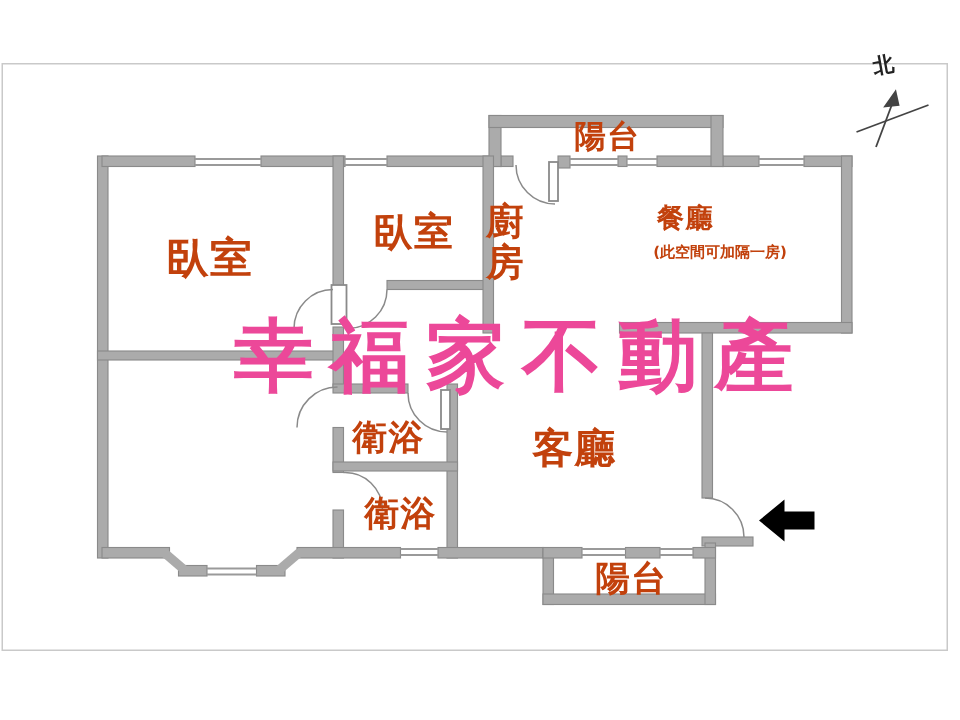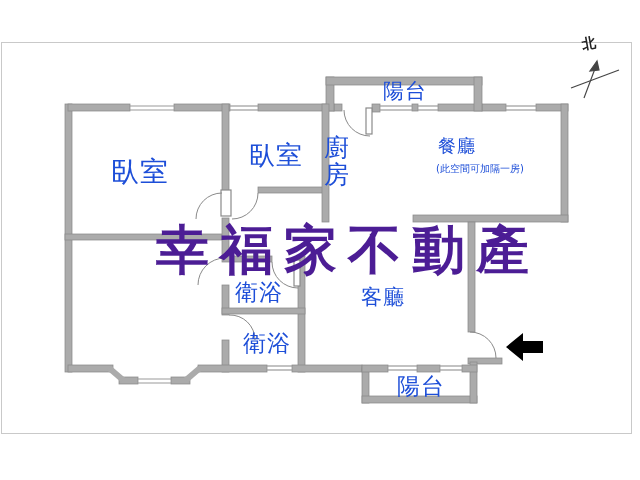--- a/index.html
+++ b/index.html
@@ -6,28 +6,28 @@
   #stage{
     position:relative;width:640px;height:480px;background:#ffffff;overflow:hidden;
     font-family:"DejaVu Sans","Liberation Sans",sans-serif;
   }
   #photo-frame{
     position:absolute;left:1px;top:42px;width:629px;height:390px;
     border:1px solid #c9c9c9;background:#ffffff;
   }
   #plan-svg{position:absolute;left:0;top:0;z-index:2;}
   .room-label{
-    position:absolute;z-index:6;color:#1d4ed8;font-weight:normal;
+    position:absolute;z-index:6;color:#c2410c;font-weight:bold;
     text-align:center;line-height:1.05;white-space:pre-line;
     letter-spacing:1px;
   }
   #watermark{
     position:absolute;left:156px;top:211px;z-index:5;
     font-size:53px;font-weight:bold;letter-spacing:11px;
-    color:#4c1d95;white-space:nowrap;line-height:1;margin-top:12px;
+    color:#ec4899;white-space:nowrap;line-height:1;
   }
   #north-label{
     position:absolute;left:582px;top:35px;z-index:6;color:#222;
     font-size:14px;font-weight:bold;transform:rotate(-10deg);
   }
 </style>
 </head>
 <body>
 
 <div id="stage">
@@ -134,21 +134,21 @@
   </svg>
 
   <div id="watermark">幸福家不動產</div>
 
   <div class="room-label" style="left:100px;top:157px;width:80px;font-size:28px;">臥室</div>
   <div class="room-label" style="left:236px;top:142px;width:80px;font-size:26px;">臥室</div>
   <div class="room-label" style="left:323px;top:134px;width:28px;font-size:25px;line-height:27px;">廚
 房</div>
   <div class="room-label" style="left:402px;top:137px;width:110px;font-size:18px;">餐廳</div>
   <div class="room-label" style="left:400px;top:164px;width:160px;font-size:10px;letter-spacing:0;">(此空間可加隔一房)</div>
-  <div class="room-label" style="left:343px;top:286px;width:80px;font-size:21px;">客廳</div>
+  <div class="room-label" style="left:343px;top:286px;width:80px;font-size:27px;">客廳</div>
   <div class="room-label" style="left:219px;top:280px;width:80px;font-size:23px;">衛浴</div>
   <div class="room-label" style="left:227px;top:331px;width:80px;font-size:23px;">衛浴</div>
   <div class="room-label" style="left:375px;top:80px;width:60px;font-size:21px;">陽台</div>
   <div class="room-label" style="left:381px;top:374px;width:80px;font-size:23px;">陽台</div>
 
   <div id="north-label">北</div>
 
 </div>
 
 </body></html>

